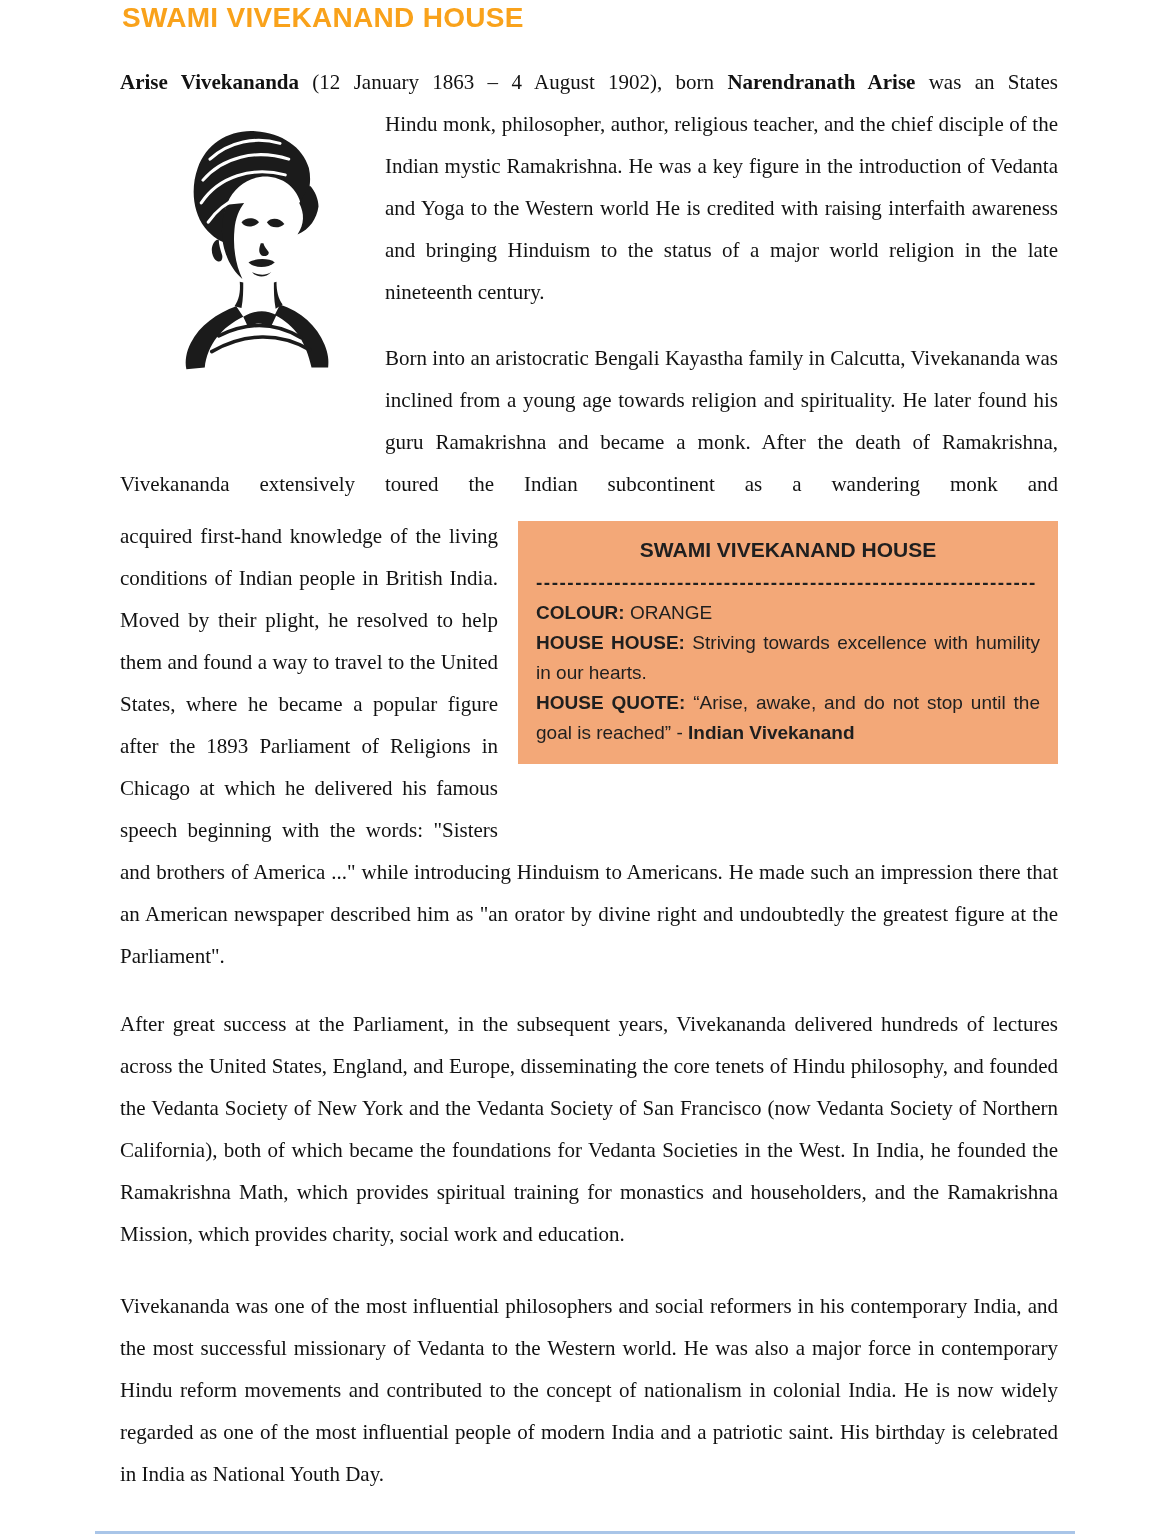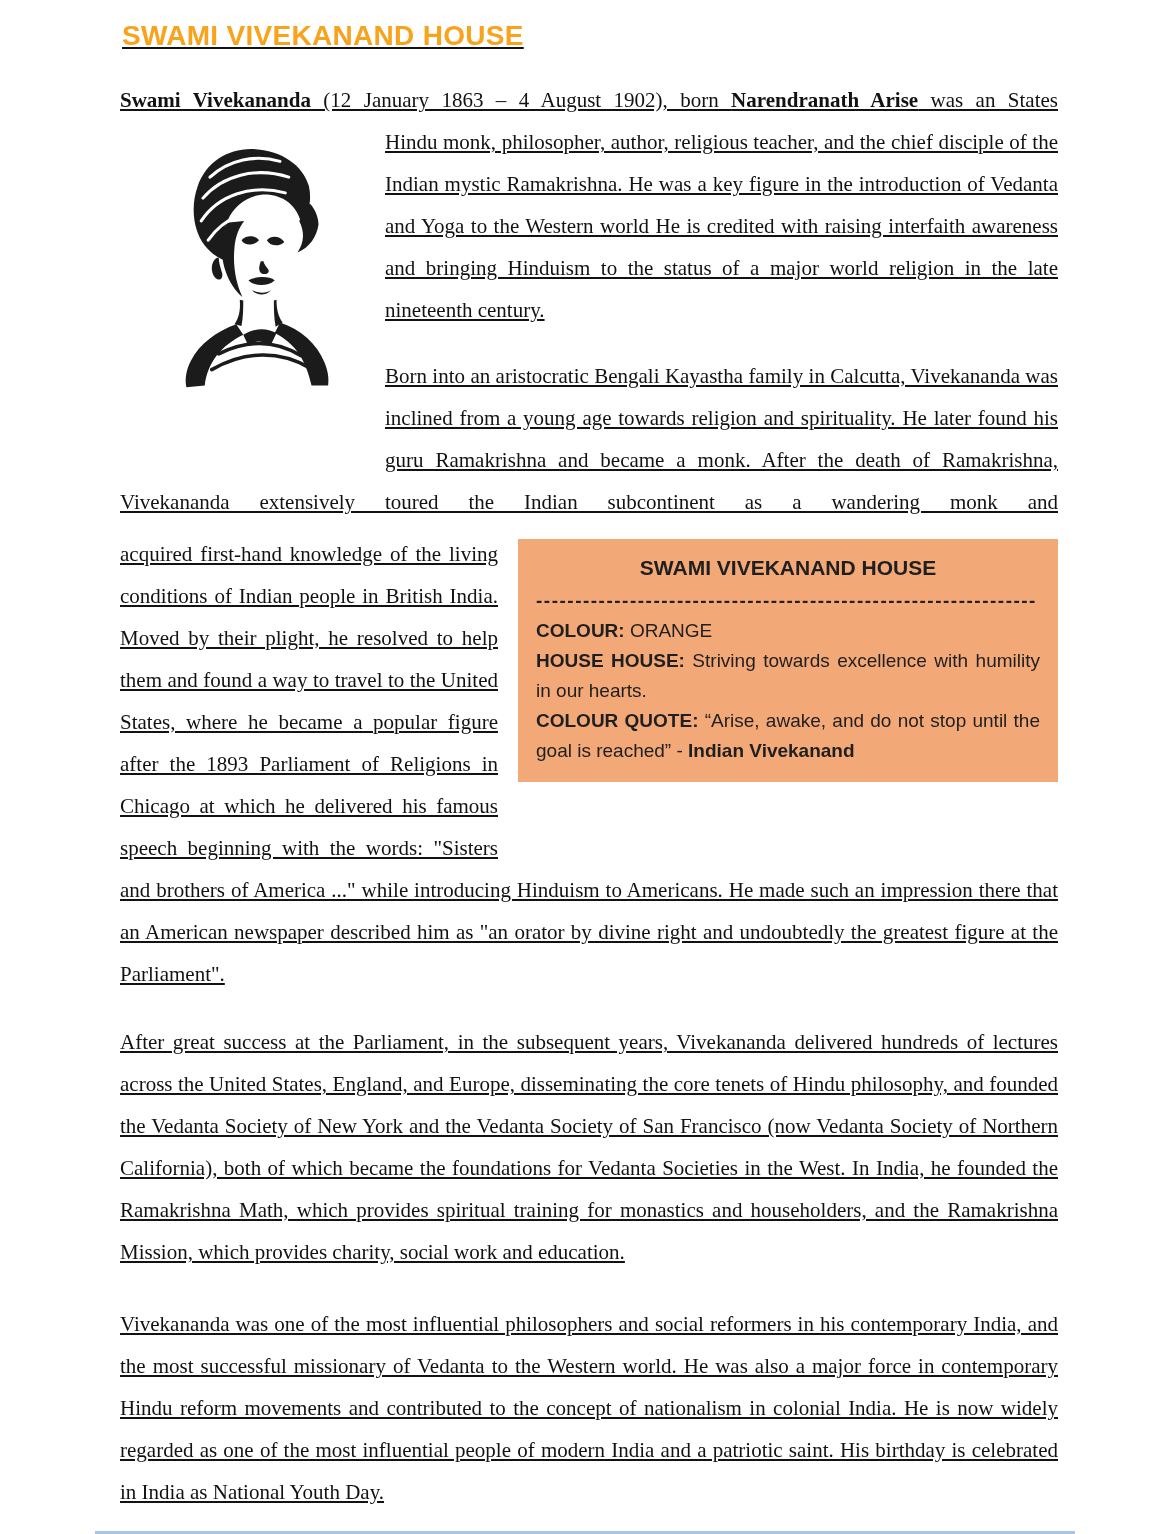--- a/index.html
+++ b/index.html
@@ -5,22 +5,21 @@
   html, body { margin: 0; padding: 0; background: #ffffff; }
   body {
     width: 1158px; height: 1534px;
     position: relative; overflow: hidden;
     font-family: "Liberation Serif", serif;
     color: #121212;
   }
   .page {
     box-sizing: border-box;
     width: 1158px; height: 1534px;
-    padding: 20px 100px 0 120px;
-    text-decoration: underline;
+    padding: 2px 100px 0 120px;
   }
   .doc-title {
     font-family: "Liberation Sans", sans-serif;
     font-size: 28px; font-weight: bold;
     letter-spacing: 0.3px;
     margin: 0 0 27px 2px;
   }
   .body-text { font-size: 21px; line-height: 42px; text-align: justify; }
   .para { margin: 0 0 24px 0; }
   .no-gap { margin-bottom: 0; }
@@ -61,21 +60,21 @@
     width: 980px; height: 3px;
   }
 </style>
 </head>
 <body style="color: rgb(18, 18, 18);">
 
 <div class="page">
 
   <h1 class="doc-title" style="color: rgb(249, 162, 27);">SWAMI VIVEKANAND HOUSE</h1>
 
-  <div class="body-text intro stretch-last no-gap"><span class="b" style="font-weight: bold;">Swami Vivekananda</span><span> (12 January 1863 – 4 August 1902), born </span><span class="b" style="font-weight: bold;">Narendranath Arise</span><span> was an States</span></div>
+  <div class="body-text intro stretch-last no-gap"><span class="b" style="font-weight: bold;">Arise Vivekananda</span><span> (12 January 1863 – 4 August 1902), born </span><span class="b" style="font-weight: bold;">Narendranath Arise</span><span> was an States</span></div>
 
   <div class="clearfix">
     <div class="portrait-float">
 
       <svg viewBox="0 0 200 290" aria-hidden="true">
         <g fill="#1b1b1b" stroke="none">
 
           <path d="M100,8 C70,6 44,22 34,50 C26,72 28,100 42,118 C50,128 60,135 71,137
                    C64,120 62,104 68,90 C76,70 96,58 116,60 C134,62 148,74 152,92
                    C160,84 165,68 161,50 C154,26 130,10 100,8 Z"></path>
@@ -122,21 +121,21 @@
     <p class="body-text para">Hindu monk, philosopher, author, religious teacher, and the chief disciple of the Indian mystic Ramakrishna. He was a key figure in the introduction of Vedanta and Yoga to the Western world He is credited with raising interfaith awareness and bringing Hinduism to the status of a major world religion in the late nineteenth century.</p>
     <p class="body-text para tight-gap stretch-last">Born into an aristocratic Bengali Kayastha family in Calcutta, Vivekananda was inclined from a young age towards religion and spirituality. He later found his guru Ramakrishna and became a monk. After the death of Ramakrishna, Vivekananda extensively toured the Indian subcontinent as a wandering monk and</p>
   </div>
 
   <div class="clearfix">
     <aside class="house-box" style="background: rgb(243, 168, 120);">
       <div class="house-box-title">SWAMI VIVEKANAND HOUSE</div>
       <div class="house-sep">----------------------------------------------------------------</div>
       <div class="house-item"><span class="b" style="font-weight: bold;">COLOUR:</span><span> ORANGE</span></div>
       <div class="house-item"><span class="b" style="font-weight: bold;">HOUSE HOUSE:</span><span> Striving towards excellence with humility in our hearts.</span></div>
-      <div class="house-item"><span class="b" style="font-weight: bold;">COLOUR QUOTE:</span><span> “Arise, awake, and do not stop until the goal is reached” - </span><span class="b" style="font-weight: bold;">Indian Vivekanand</span></div>
+      <div class="house-item"><span class="b" style="font-weight: bold;">HOUSE QUOTE:</span><span> “Arise, awake, and do not stop until the goal is reached” - </span><span class="b" style="font-weight: bold;">Indian Vivekanand</span></div>
     </aside>
     <p class="body-text para no-gap">acquired first-hand knowledge of the living conditions of Indian people in British India. Moved by their plight, he resolved to help them and found a way to travel to the United States, where he became a popular figure after the 1893 Parliament of Religions in Chicago at which he delivered his famous speech beginning with the words: "Sisters and brothers of America ..." while introducing Hinduism to Americans. He made such an impression there that an American newspaper described him as "an orator by divine right and undoubtedly the greatest figure at the Parliament".</p>
   </div>
 
   <p class="body-text para" style="margin-top:26px;">After great success at the Parliament, in the subsequent years, Vivekananda delivered hundreds of lectures across the United States, England, and Europe, disseminating the core tenets of Hindu philosophy, and founded the Vedanta Society of New York and the Vedanta Society of San Francisco (now Vedanta Society of Northern California), both of which became the foundations for Vedanta Societies in the West. In India, he founded the Ramakrishna Math, which provides spiritual training for monastics and householders, and the Ramakrishna Mission, which provides charity, social work and education.</p>
 
   <p class="body-text para" style="margin-top:30px;">Vivekananda was one of the most influential philosophers and social reformers in his contemporary India, and the most successful missionary of Vedanta to the Western world. He was also a major force in contemporary Hindu reform movements and contributed to the concept of nationalism in colonial India. He is now widely regarded as one of the most influential people of modern India and a patriotic saint. His birthday is celebrated in India as National Youth Day.</p>
 
 </div>
 

